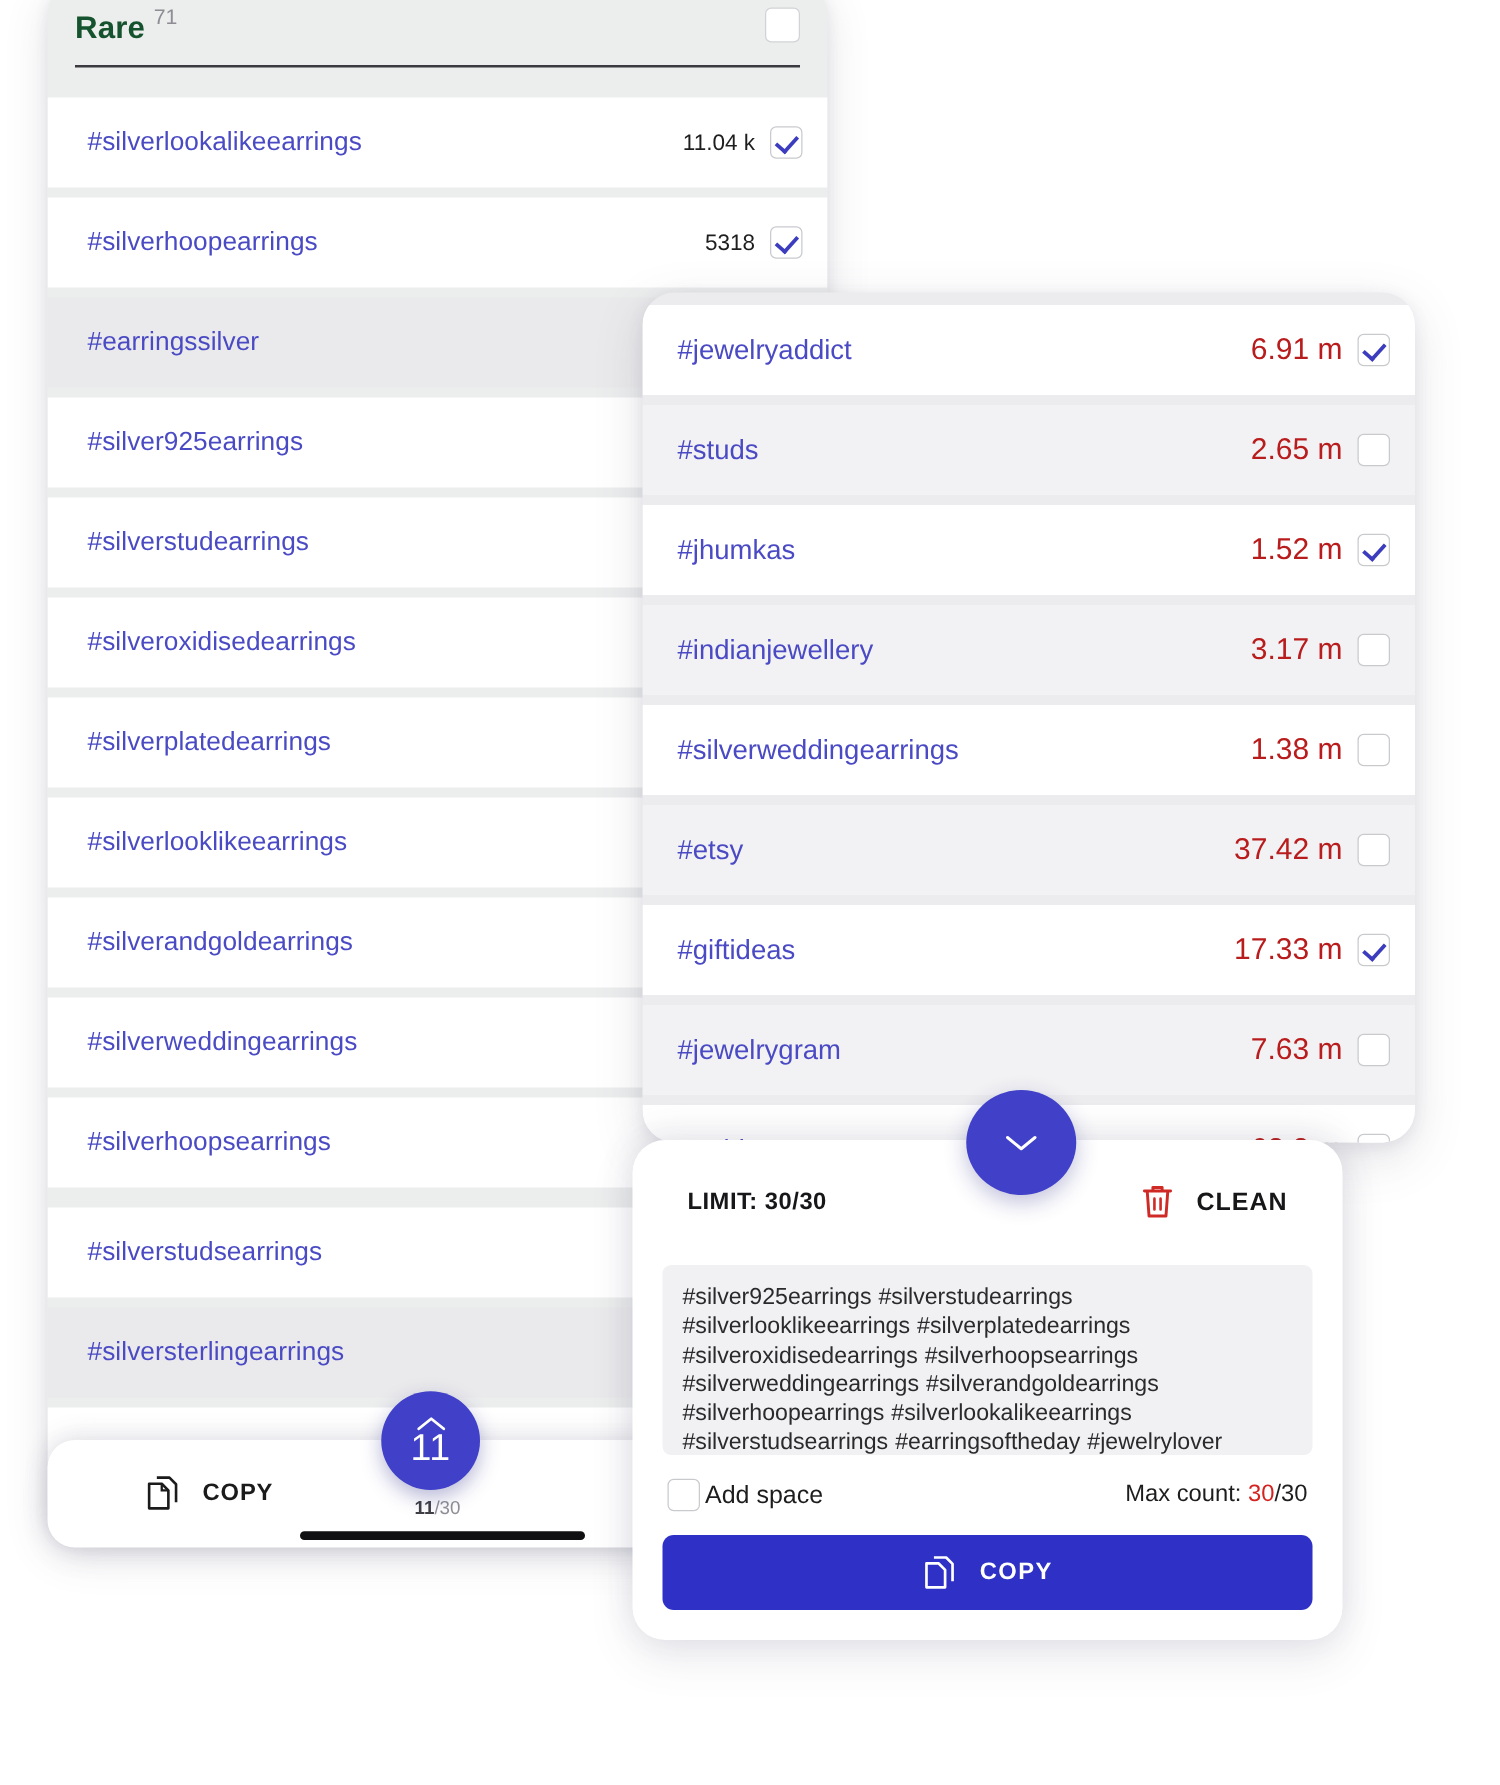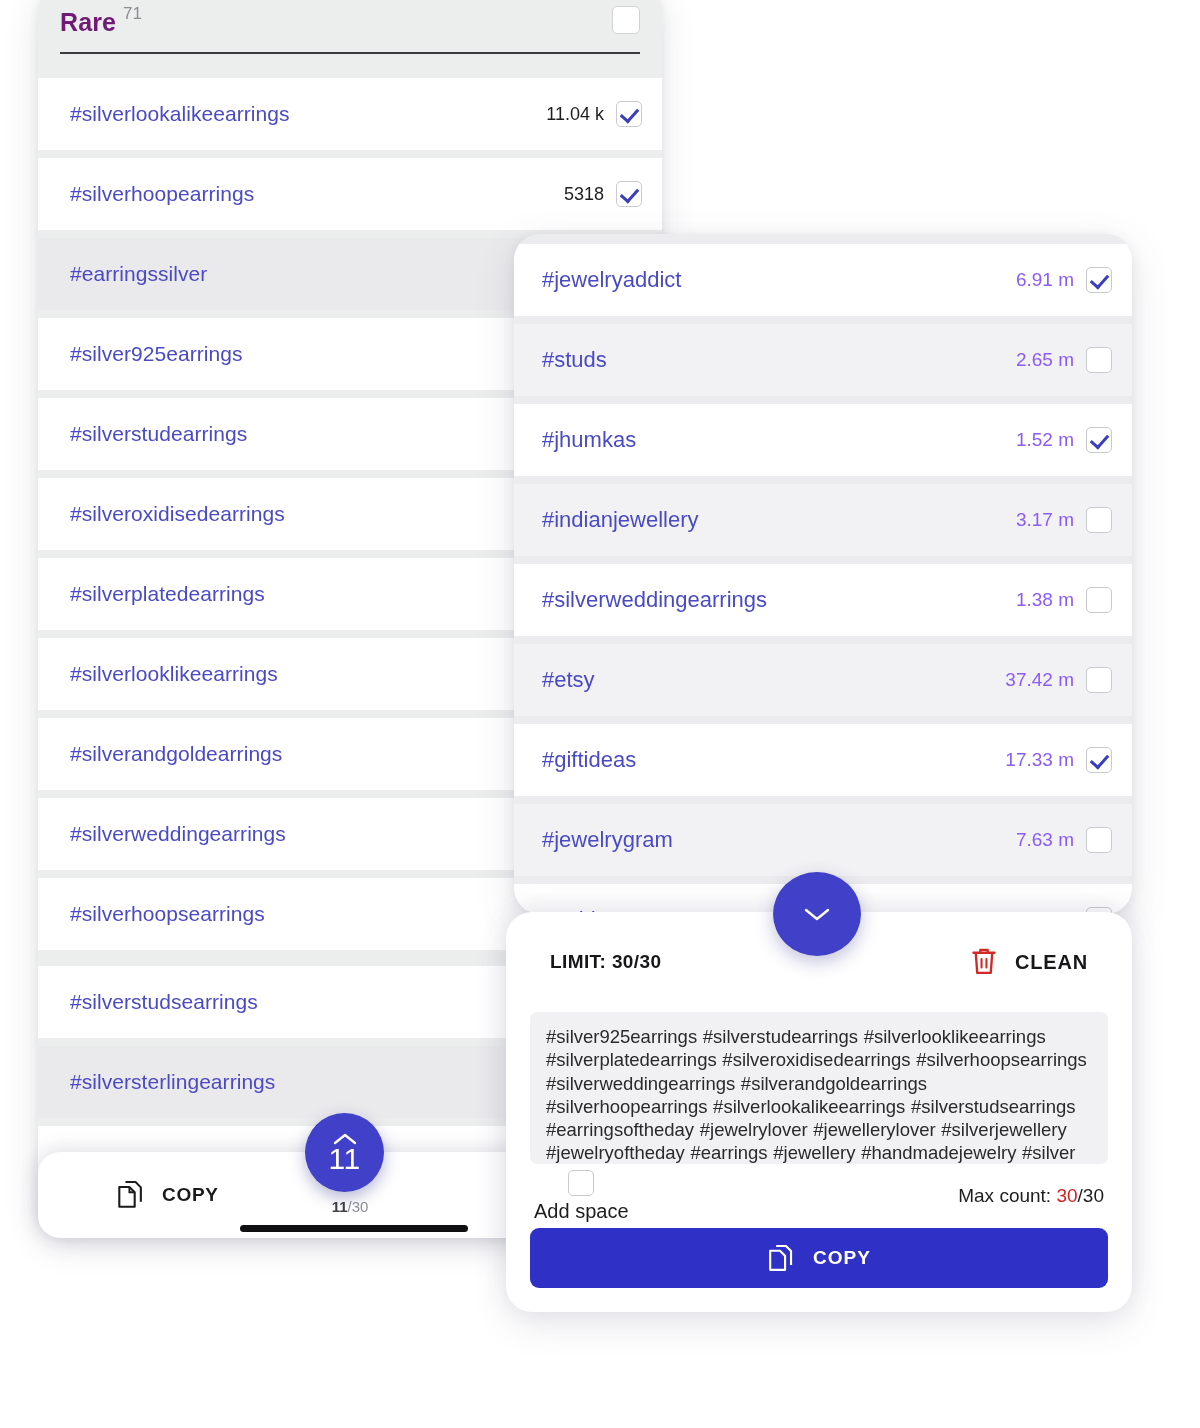--- a/index.html
+++ b/index.html
@@ -44,21 +44,21 @@
     padding-top: 22px;
     height: 56px;
   }
   .rare-title-wrap {
     display: flex;
     align-items: flex-start;
   }
   .rare-title {
     font-size: 25px;
     font-weight: bold;
-    color: #701a75;
+    color: #14532d;
     letter-spacing: 0.1px;
     line-height: 28px;
   }
   .rare-count {
     font-size: 17px;
     color: #8d8d93;
     margin-left: 7px;
     line-height: 18px;
     margin-top: -3px;
   }
@@ -220,22 +220,22 @@
   }
   .rrow.alt { background: #f2f2f4; }
   .rrow .tag {
     font-size: 22px;
     color: #4a4ac4;
     white-space: nowrap;
     text-align: right;
   }
   .rrow .spacer { flex: 1; }
   .rrow .cnt {
-    font-size: 19px;
-    color: #8b5cf6;
+    font-size: 24px;
+    color: #b91c1c;
     margin-right: 12px;
     white-space: nowrap;
   }
   .rgap { height: 8px; background: #ececee; }
 
   
   #fab-down {
     position: absolute;
     left: 773px;
     top: 872px;
@@ -247,21 +247,21 @@
     display: flex;
     align-items: center;
     justify-content: center;
   }
 
   
   #bottom-card {
     position: absolute;
     left: 506px;
     top: 912px;
-    width: 626px;
+    width: 568px;
     height: 400px;
     background: #ffffff;
     border-radius: 26px;
     box-shadow: 0 -6px 26px rgba(85,85,115,0.12), 0 14px 34px rgba(85,85,115,0.13);
     z-index: 10;
     padding: 0 24px;
   }
   #bc-top {
     display: flex;
     align-items: center;
@@ -304,21 +304,20 @@
   #bc-mid {
     display: flex;
     align-items: center;
     height: 64px;
     padding: 0 4px;
   }
   #bc-addspace {
     display: flex;
     align-items: center;
     gap: 4px;
-    flex-direction: column;
   }
   #bc-addspace .lbl { font-size: 20px; color: #1d1d1f; }
   #bc-max {
     margin-left: auto;
     font-size: 19px;
     color: #1d1d1f;
   }
   #bc-max .red { color: #d4231f; }
 
   #bc-copy {

